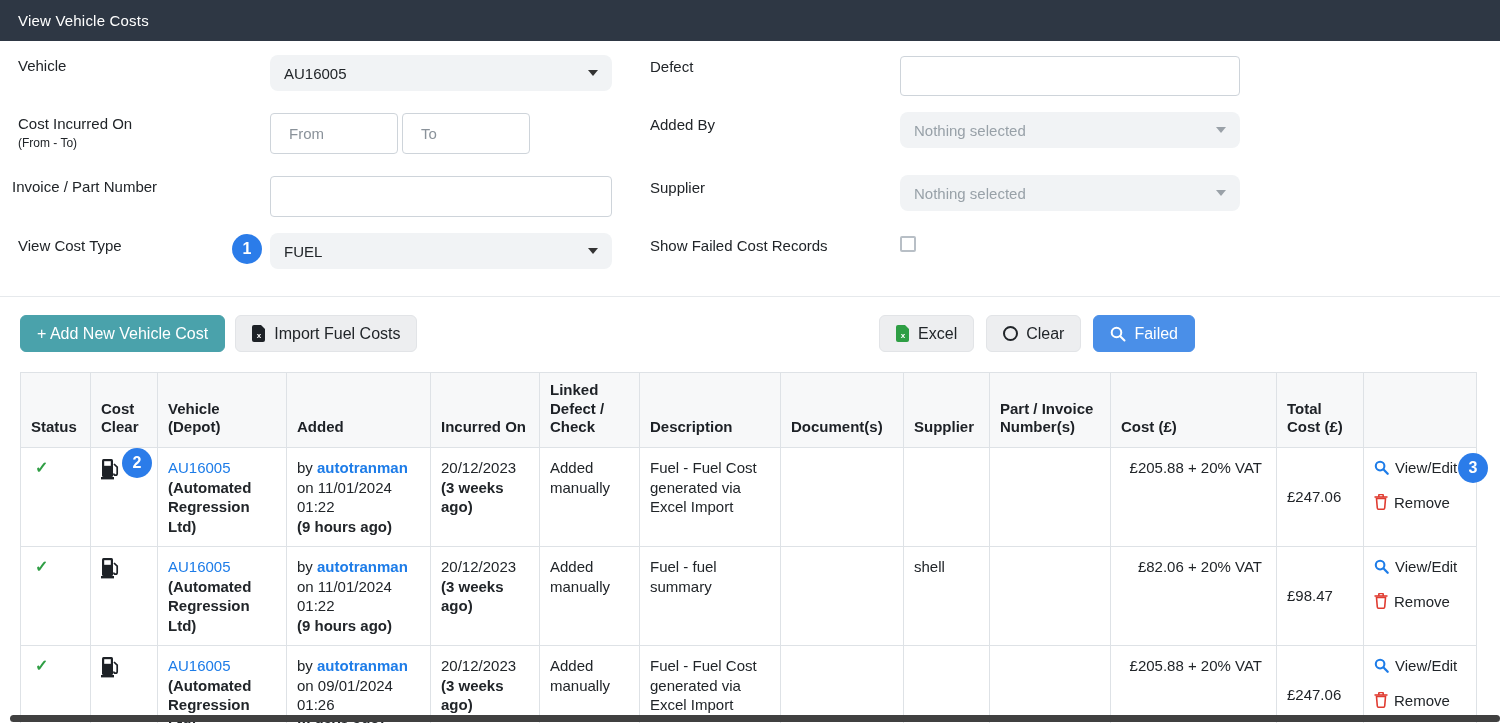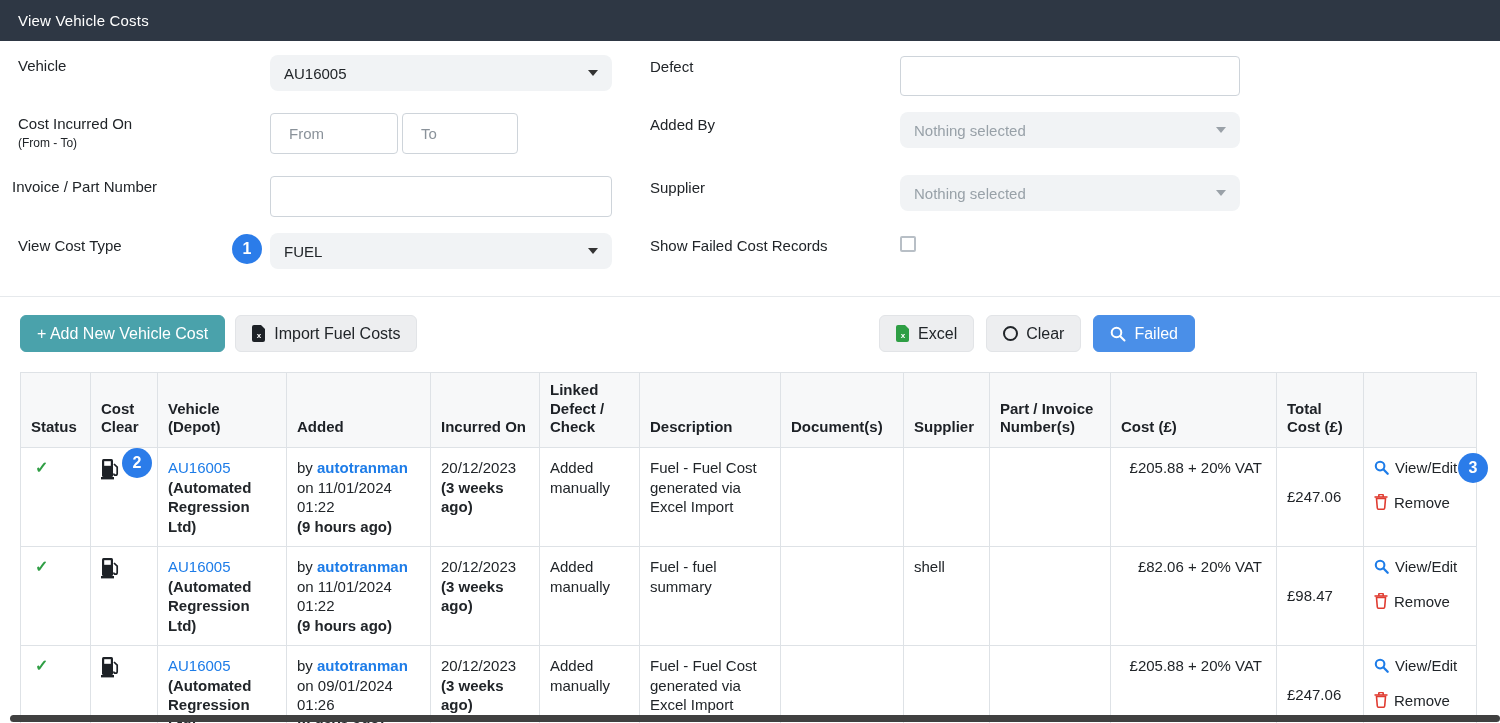--- a/index.html
+++ b/index.html
@@ -83,21 +83,21 @@
 
   <span class="flabel" style="left:18px; top:57px;">Vehicle</span>
   <div class="gselect" style="left:270px; top:55px; width:342px;">
     <span>AU16005</span>
     <span class="caret"></span>
   </div>
 
   <span class="flabel" style="left:18px; top:115px;">Cost Incurred On</span>
   <span class="fsub" style="left:18px; top:136px;">(From - To)</span>
   <input class="ginput" style="left: 270px; top: 113px; width: 128px; height: 41px;" placeholder="From">
-  <input class="ginput" style="left: 402px; top: 113px; width: 116px; height: 41px;" placeholder="To">
+  <input class="ginput" style="left: 402px; top: 113px; width: 128px; height: 41px;" placeholder="To">
 
   <span class="flabel" style="left:12px; top:178px;">Invoice / Part Number</span>
   <input class="ginput" style="left: 270px; top: 176px; width: 342px; height: 41px;">
 
   <span class="flabel" style="left:18px; top:237px;">View Cost Type</span>
   <div class="gselect" style="left:270px; top:233px; width:342px;">
     <span>FUEL</span>
     <span class="caret"></span>
   </div>
 

